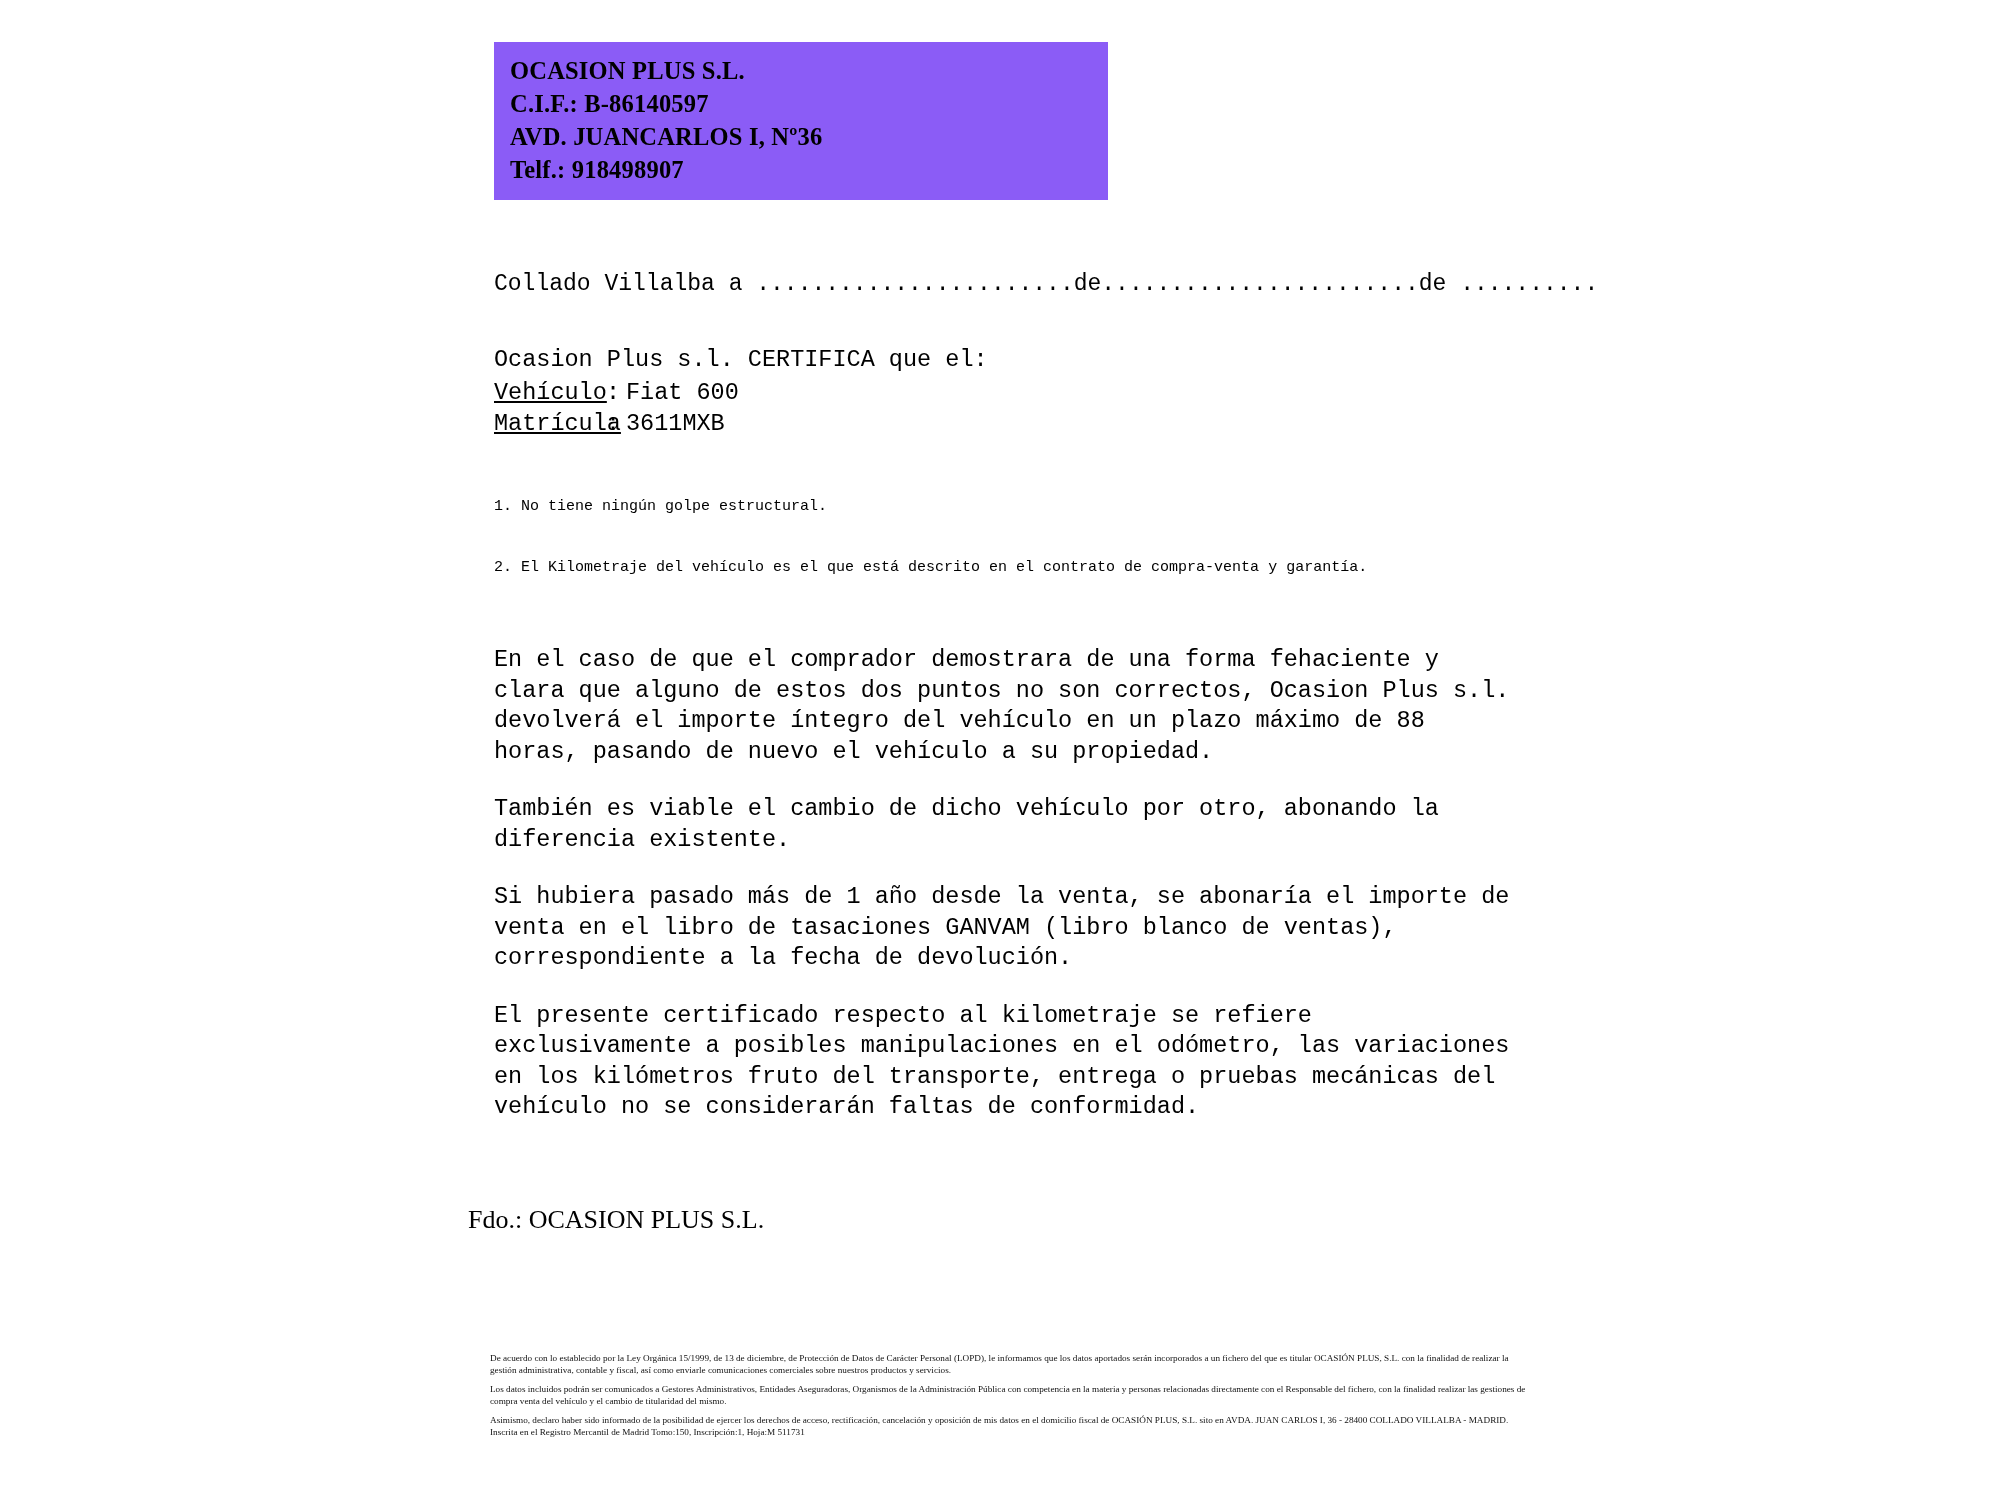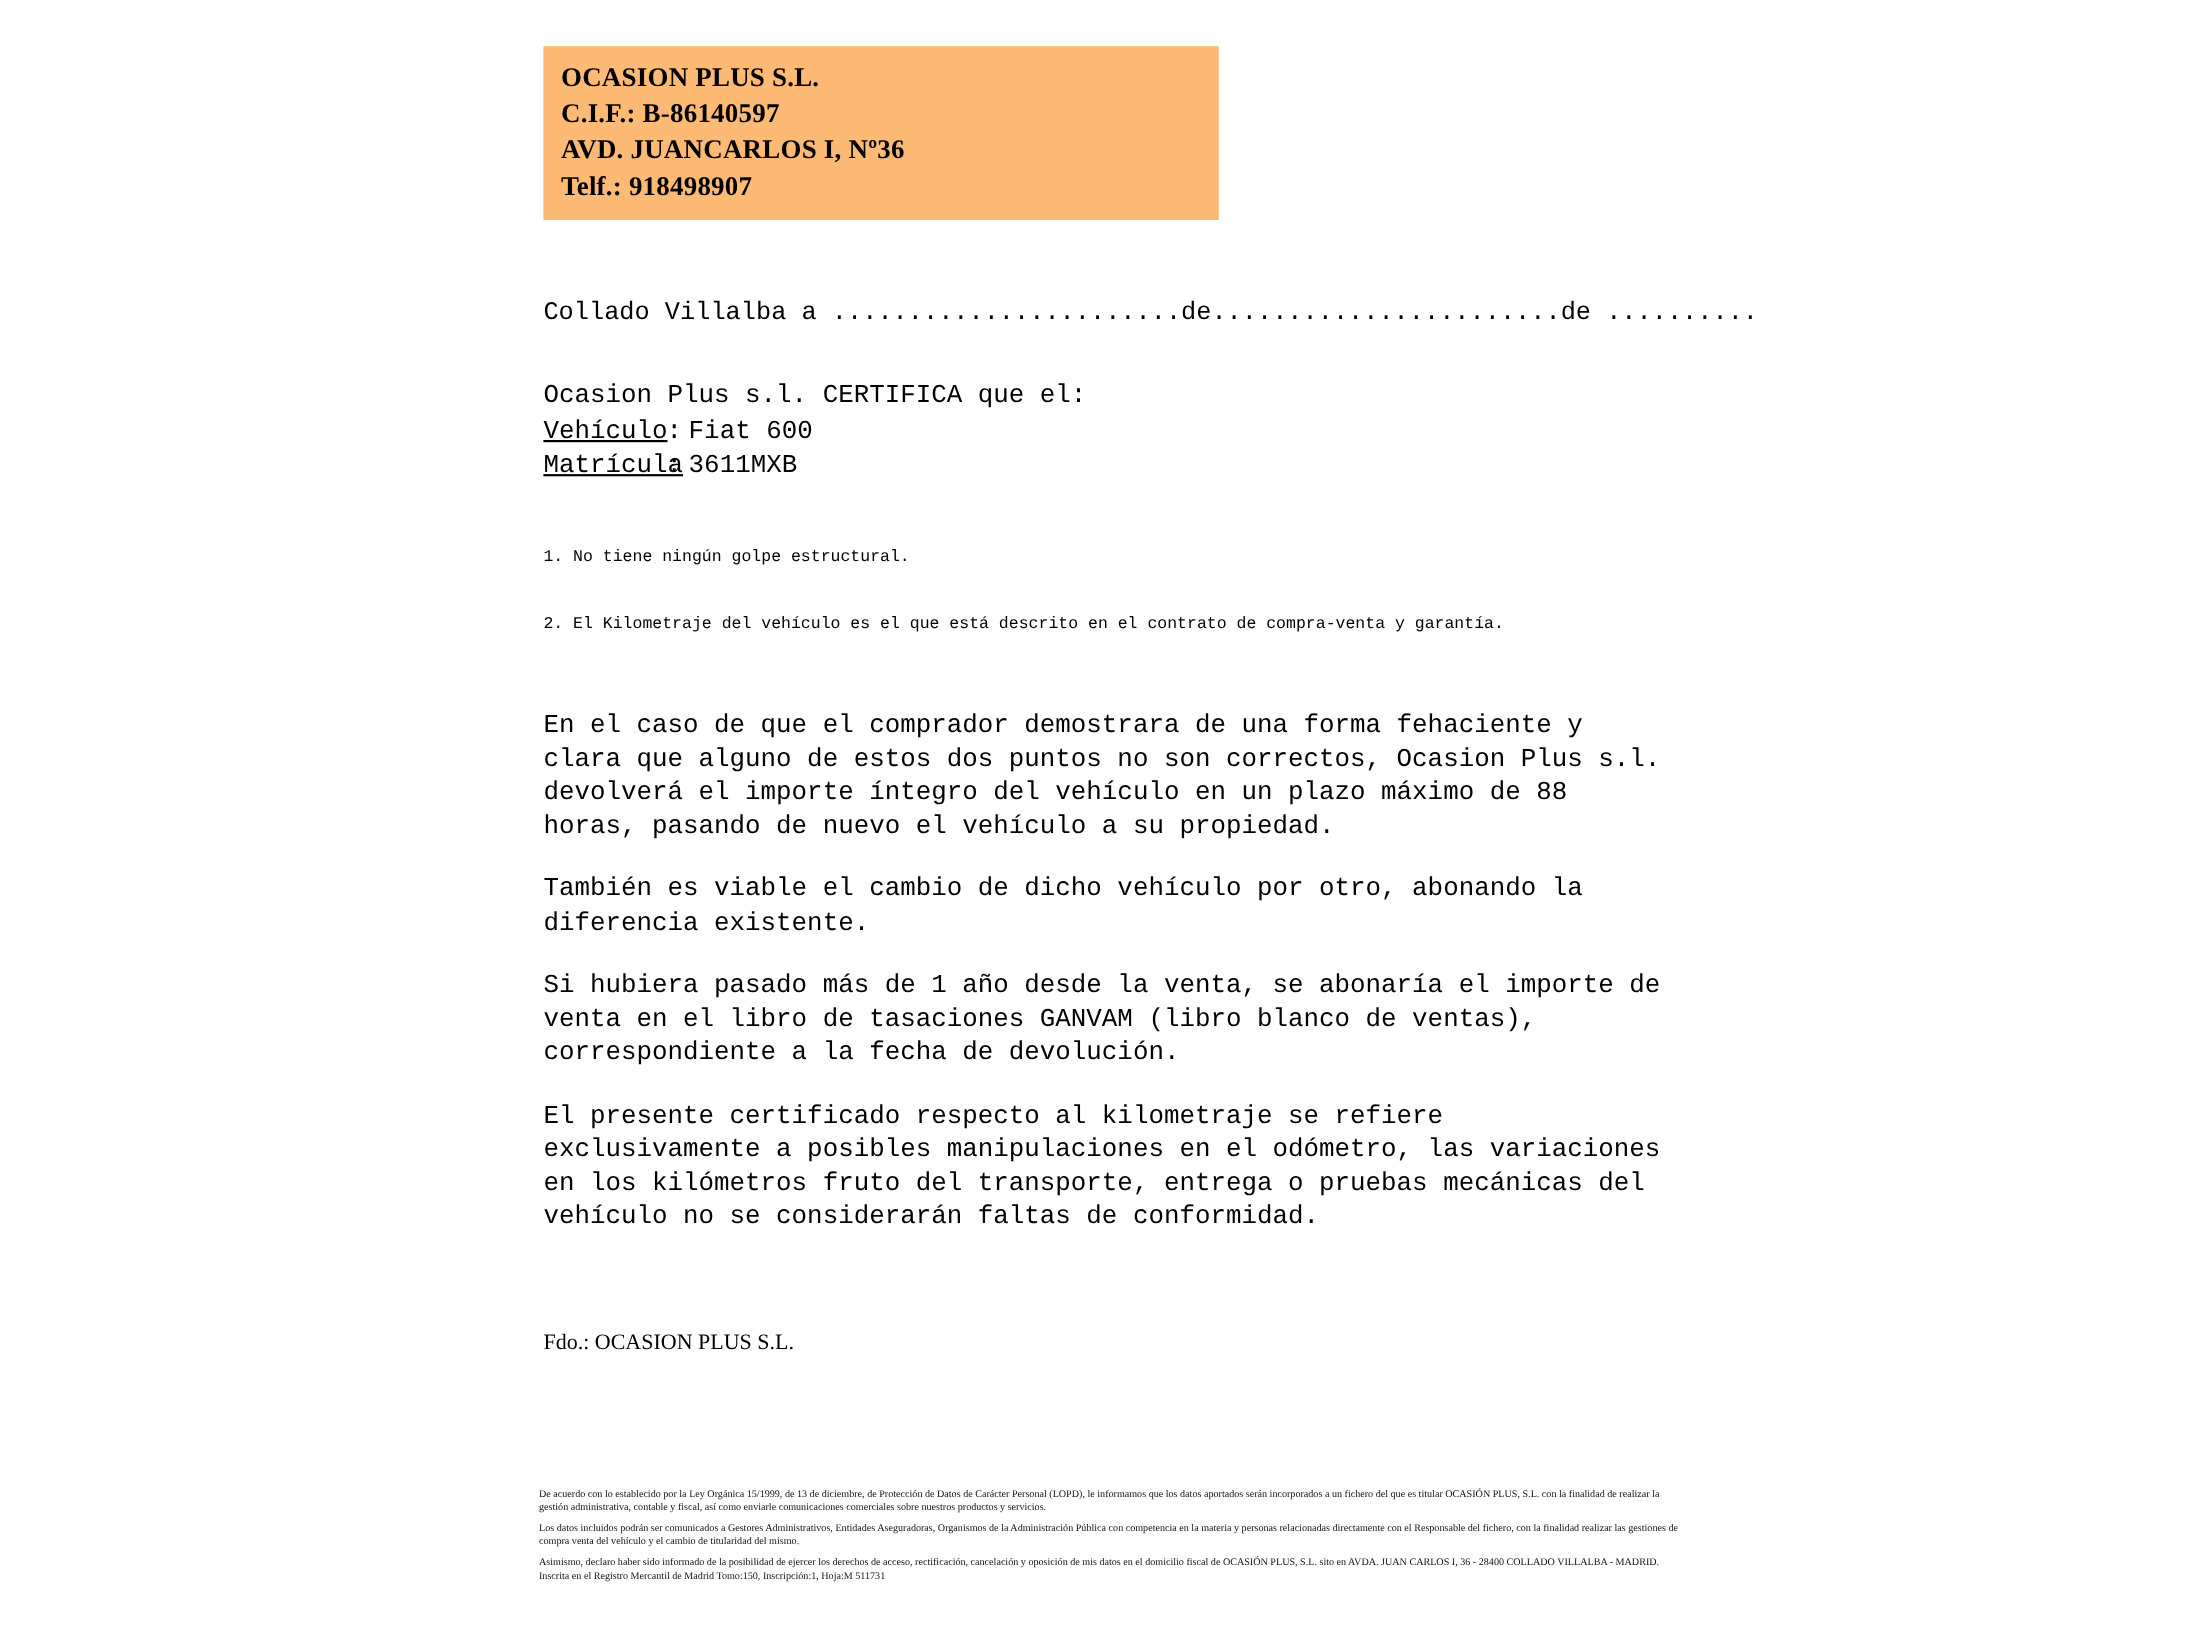--- a/index.html
+++ b/index.html
@@ -19,21 +19,21 @@
     width: 2000px;
     height: 1500px;
     background: #ffffff;
   }
   
   .letterhead {
     position: absolute;
     left: 494px;
     top: 42px;
     width: 614px;
-    background: #fdba74;
+    background: #8b5cf6;
     padding: 12px 16px 14px 16px;
     box-sizing: border-box;
   }
   .letterhead-line {
     font-weight: bold;
     font-size: 24.5px;
     line-height: 33px;
     letter-spacing: 0.2px;
     white-space: nowrap;
   }
@@ -84,23 +84,23 @@
     margin-top: 62px;
   }
   .para {
     font-size: 23.5px;
     line-height: 30.5px;
     margin-bottom: 27px;
     text-align: left;
   }
   .signature {
     position: absolute;
-    left: 494px;
+    left: 468px;
     top: 1205px;
-    font-size: 20px;
+    font-size: 26px;
     line-height: 30px;
     white-space: nowrap;
   }
   .legal {
     position: absolute;
     left: 490px;
     top: 1352px;
     width: 1040px;
     font-size: 9.2px;
     line-height: 12.4px;

